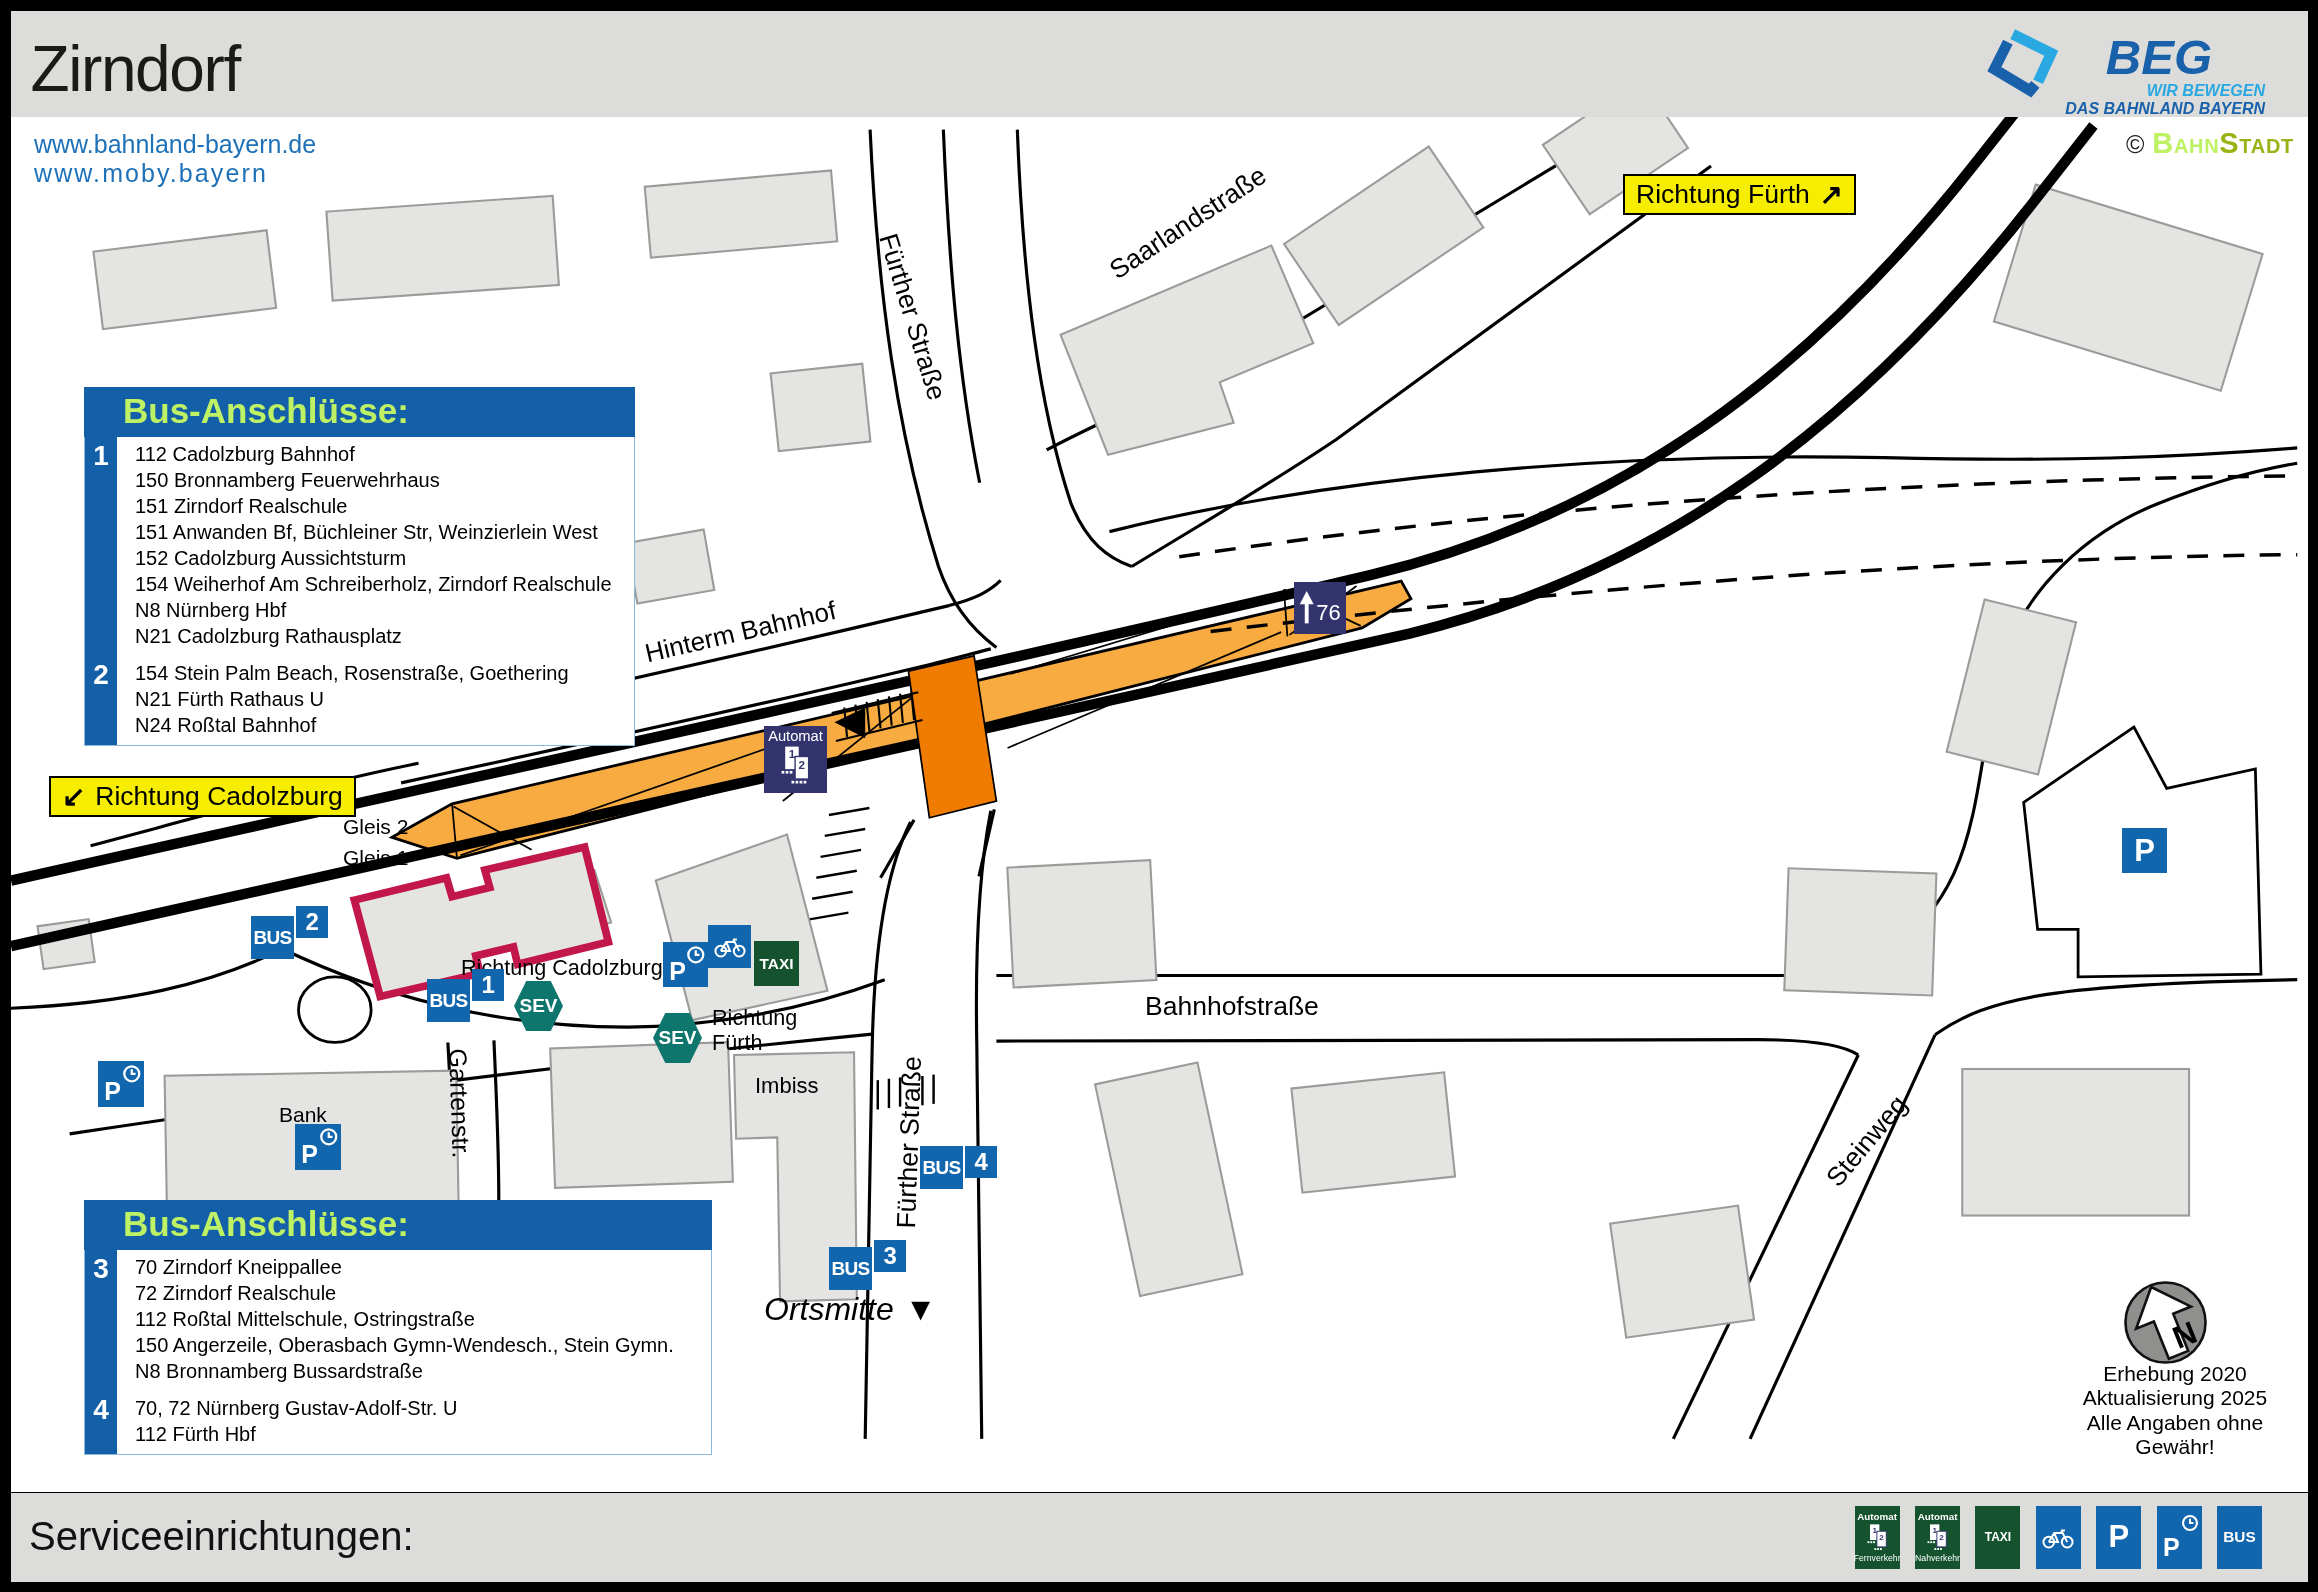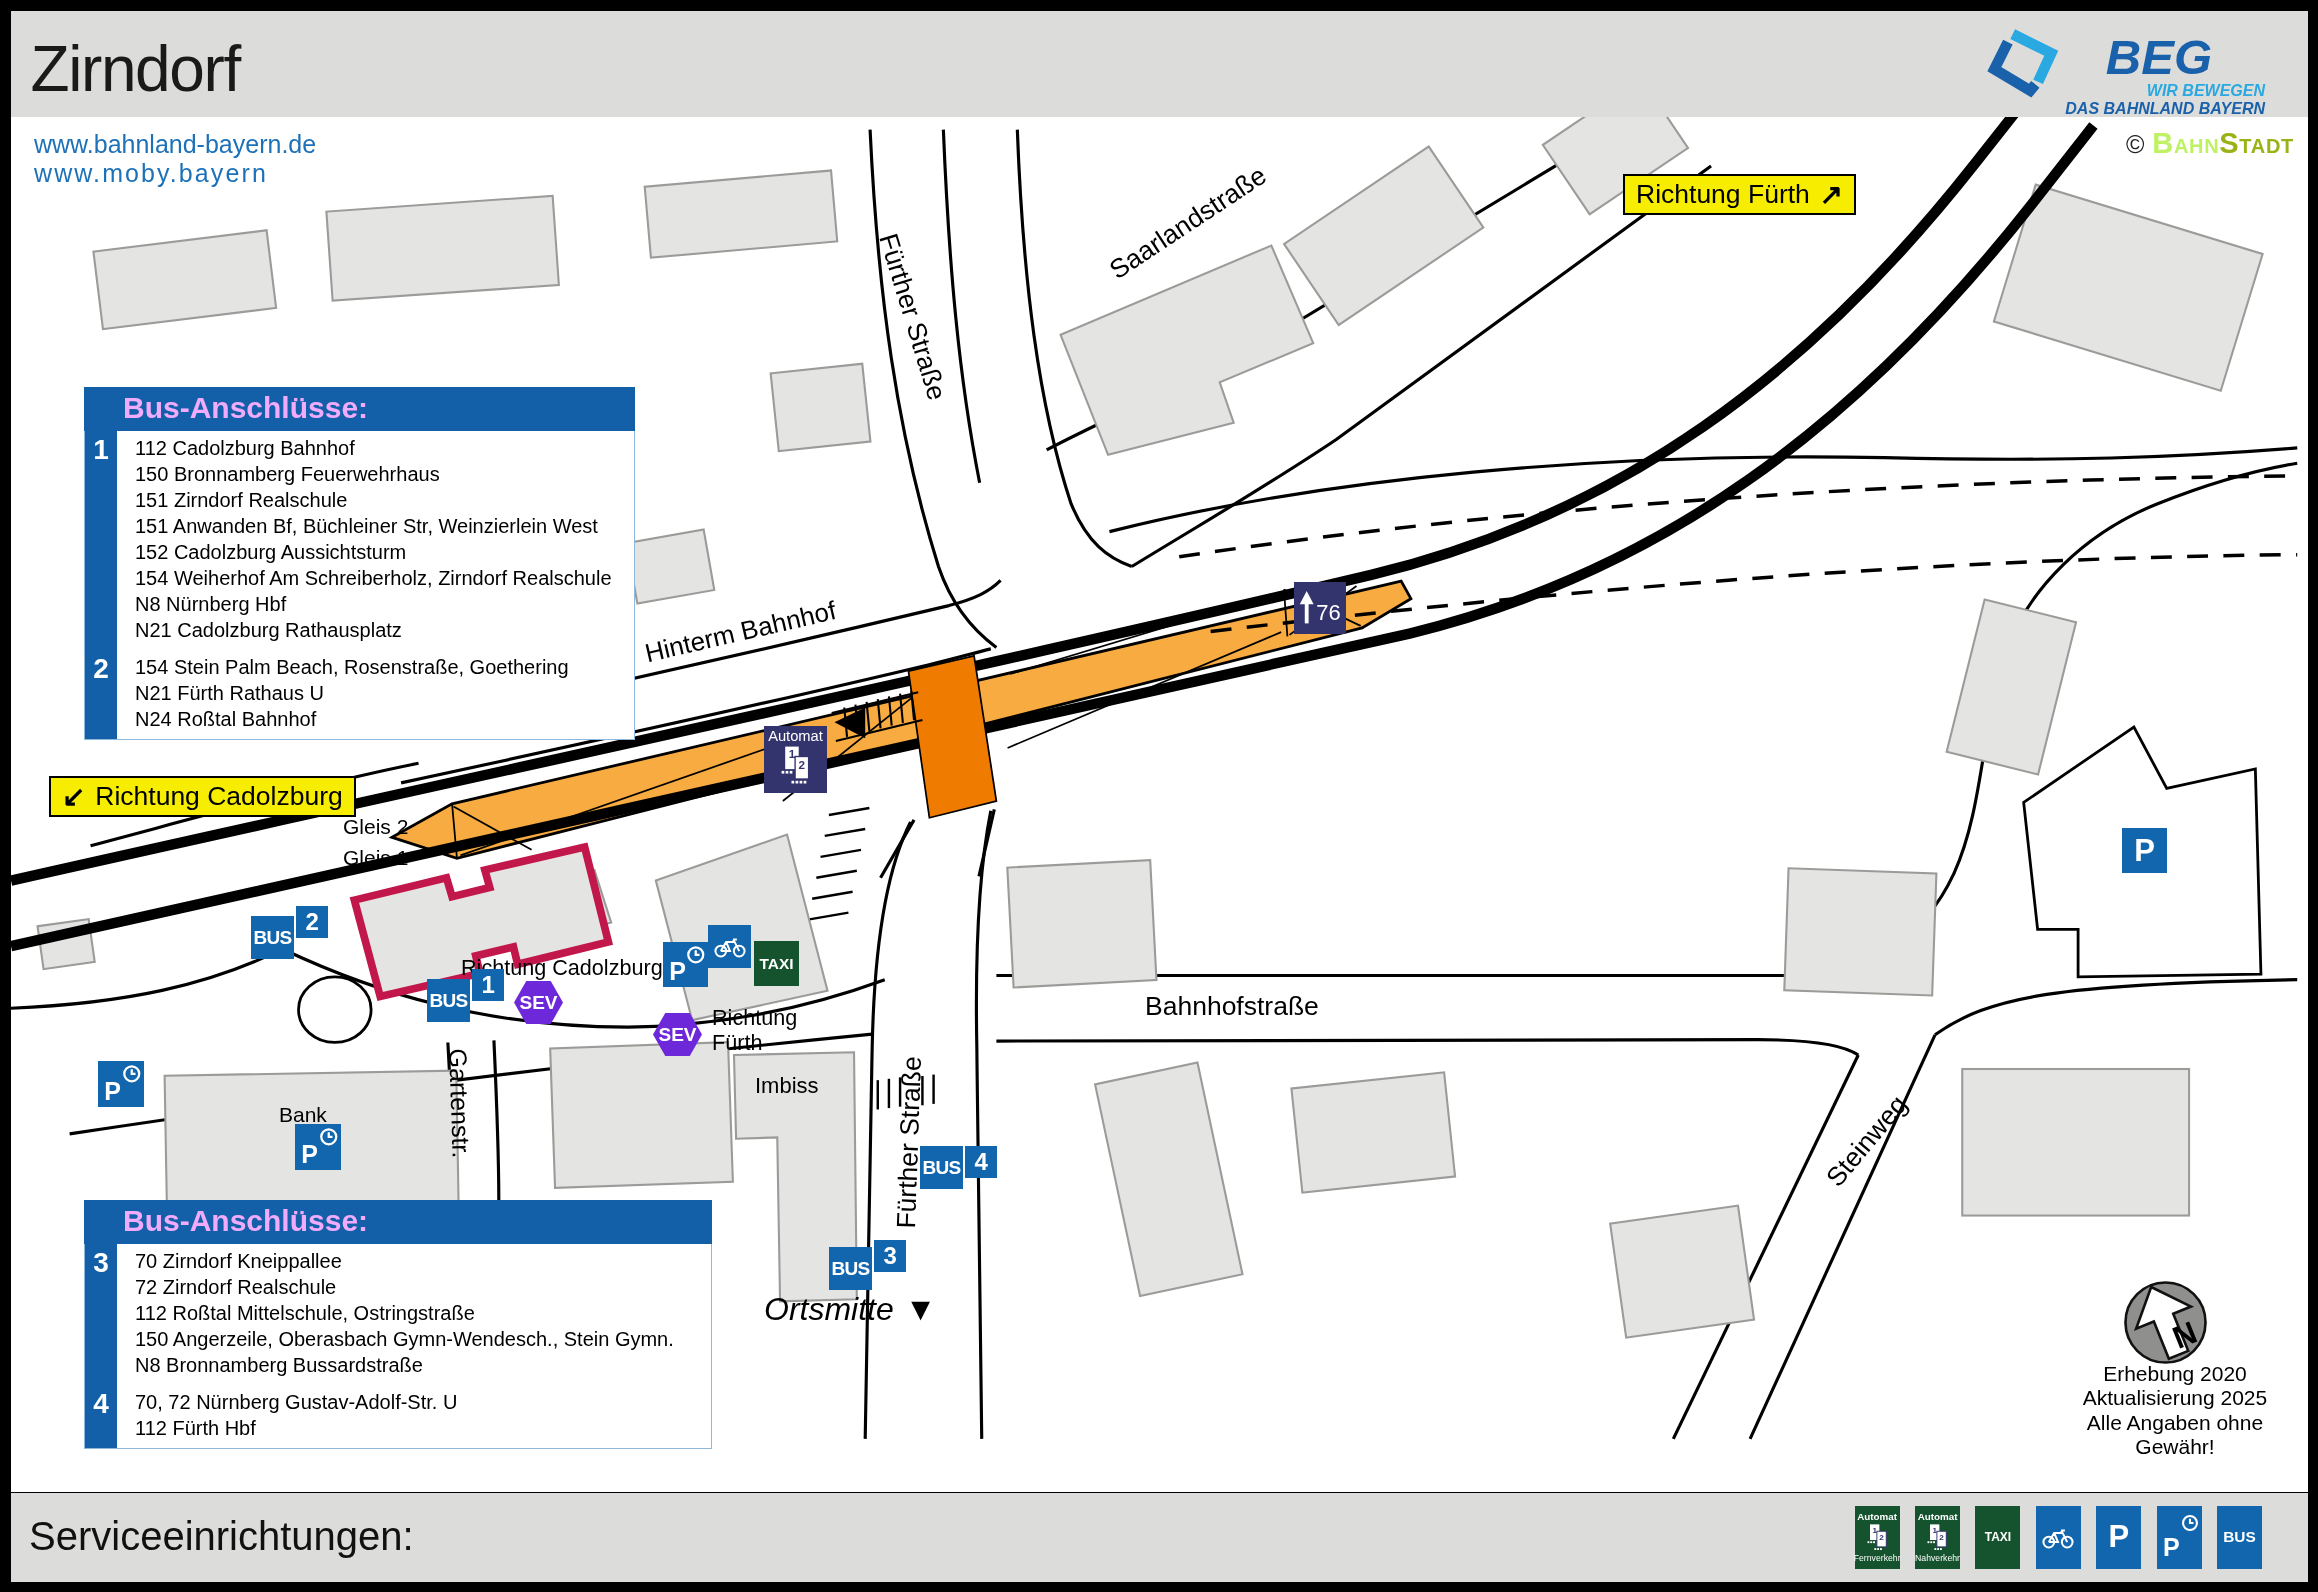--- a/index.html
+++ b/index.html
@@ -13,33 +13,33 @@
   .links div{font-size:25px;color:#1d71b8;line-height:29px;}
   .links .l2{letter-spacing:2.1px;}
   .credit{font-size:29px;font-variant:small-caps;letter-spacing:0.7px;text-align:right;}
   .credit .c{font-variant:normal;font-size:25px;color:#222;margin-right:7px;}
   .credit .bahn{color:#bef264;font-weight:bold;text-align:center;}
   .credit .stadt{color:#9ab215;font-weight:bold;}
   .ysign{position:absolute;z-index:5;background:#f6ed00;border:2.1px solid #000;font-size:26.5px;padding:2.1px 11px;display:flex;align-items:center;gap:9.8px;white-space:nowrap;}
   .ysign .arr{font-weight:bold;font-size:28px;}
   
   .busbox{position:absolute;z-index:5;}
-  .busbox .bhead{background:#1460a8;color:#f0abfc;font-weight:bold;font-size:30px;padding:4.2px 0 5.6px 39px;}
+  .busbox .bhead{background:#1460a8;color:#bef264;font-weight:bold;font-size:35px;padding:4.2px 0 5.6px 39px;}
   .busbox .bbody{border:1.4px solid #8db8dc;border-top:none;background:#fff;}
   .bgroup{display:grid;grid-template-columns:32px 1fr;}
   .bnum{background:#1460a8;color:#fff;font-weight:bold;font-size:28px;text-align:center;padding-top:2.8px;}
   .brows{padding:4.2px 12.6px 7px 18px;}
   .brow{font-size:20px;line-height:26px;color:#000;white-space:nowrap;}
   
   .sq{position:absolute;z-index:4;display:flex;align-items:center;justify-content:center;color:#fff;font-weight:bold;}
   .blue{background:#1266ad;} .navy{background:#14532d;}
   .busgrp{position:absolute;z-index:4;display:flex;align-items:flex-start;}
   .bussq{width:43px;height:43px;background:#1266ad;color:#fff;font-weight:bold;font-size:19px;display:flex;align-items:center;justify-content:center;letter-spacing:-0.7px;}
   .busnum{width:32px;height:32px;background:#1266ad;color:#fff;font-weight:bold;font-size:24px;display:flex;align-items:center;justify-content:center;margin-left:2.1px;}
-  .sev{position:absolute;z-index:4;width:49px;height:43px;background:#6d28d9;color:#fff;font-weight:bold;font-size:19px;display:flex;align-items:center;justify-content:center;clip-path:polygon(25% 0,75% 0,100% 50%,75% 100%,25% 100%,0 50%);}
+  .sev{position:absolute;z-index:4;width:49px;height:50px;background:#0f766e;color:#fff;font-weight:bold;font-size:19px;display:flex;align-items:center;justify-content:center;clip-path:polygon(25% 0,75% 0,100% 50%,75% 100%,25% 100%,0 50%);}
   .pclock{position:relative;}
   .pclock .pP{position:absolute;left:6.3px;bottom:1.4px;font-size:25px;}
   .pclock .clk{position:absolute;right:2.8px;top:2.8px;}
   .automap{position:absolute;z-index:4;width:63px;height:67px;background:#33336e;color:#fff;display:flex;flex-direction:column;align-items:center;}
   .automap .at{font-size:14.7px;margin-top:2.1px;}
   .s76{position:absolute;z-index:4;width:52px;height:52px;background:#33336e;color:#fff;display:flex;align-items:center;justify-content:center;gap:1.4px;}
   .s76 .n{font-size:22px;margin-top:9.8px;}
   
   .ftr{position:absolute;left:11px;right:11px;bottom:11px;height:89px;background:#dcdcda;z-index:6;}
   .ftitle{position:absolute;left:18px;top:21px;font-size:40px;color:#111;}

